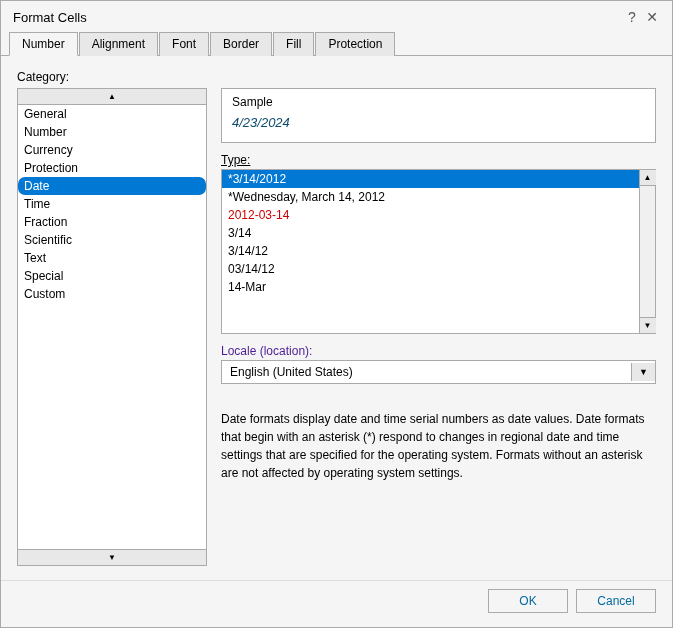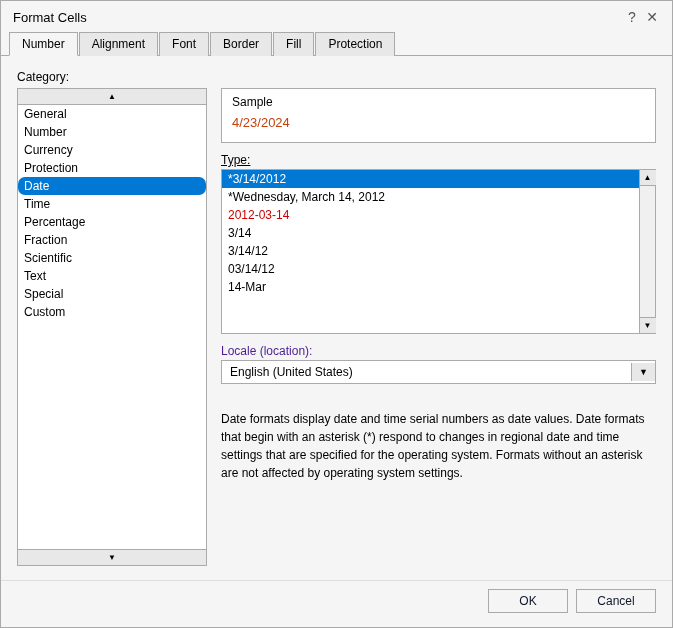--- a/index.html
+++ b/index.html
@@ -148,22 +148,23 @@
     }
 
     .sample-label {
       font-size: 12px;
       color: #000;
       margin-bottom: 4px;
     }
 
     .sample-value {
       font-size: 13px;
-      color: #c2410c;
+      color: #0c4a6e;
       padding: 2px 0;
+      font-style: italic;
     }
 
     .type-label {
       font-size: 12px;
       color: #000;
       margin-bottom: 2px;
       text-decoration: underline;
     }
 
     .type-list-container {
@@ -290,21 +291,21 @@
       margin-top: auto;
     }
 
     .btn {
       min-width: 80px;
       padding: 4px 20px;
       border: 1px solid #aaa;
       background: #f5f5f5;
       cursor: pointer;
       font-size: 12px;
-      color: #0f172a;
+      color: #0369a1;
     }
 
     .btn.primary {
       background: #f5f5f5;
     }
 
     .scroll-up-btn {
       width: 100%;
       height: 16px;
       background: #e8e8e8;
@@ -376,21 +377,20 @@
       <div class="left-panel">
         <div class="category-list" style="position:relative; display:flex; flex-direction:column;">
           <div class="scroll-up-btn">▲</div>
           <div class="cat-list-inner">
             <div class="category-item">General</div>
             <div class="category-item">Number</div>
             <div class="category-item">Currency</div>
             <div class="category-item">Protection</div>
             <div class="category-item selected">Date</div>
             <div class="category-item">Time</div>
-            <div class="category-item">Percentage</div>
             <div class="category-item">Fraction</div>
             <div class="category-item">Scientific</div>
             <div class="category-item">Text</div>
             <div class="category-item">Special</div>
             <div class="category-item">Custom</div>
           </div>
           <div class="scroll-down-btn">▼</div>
         </div>
       </div>
 

